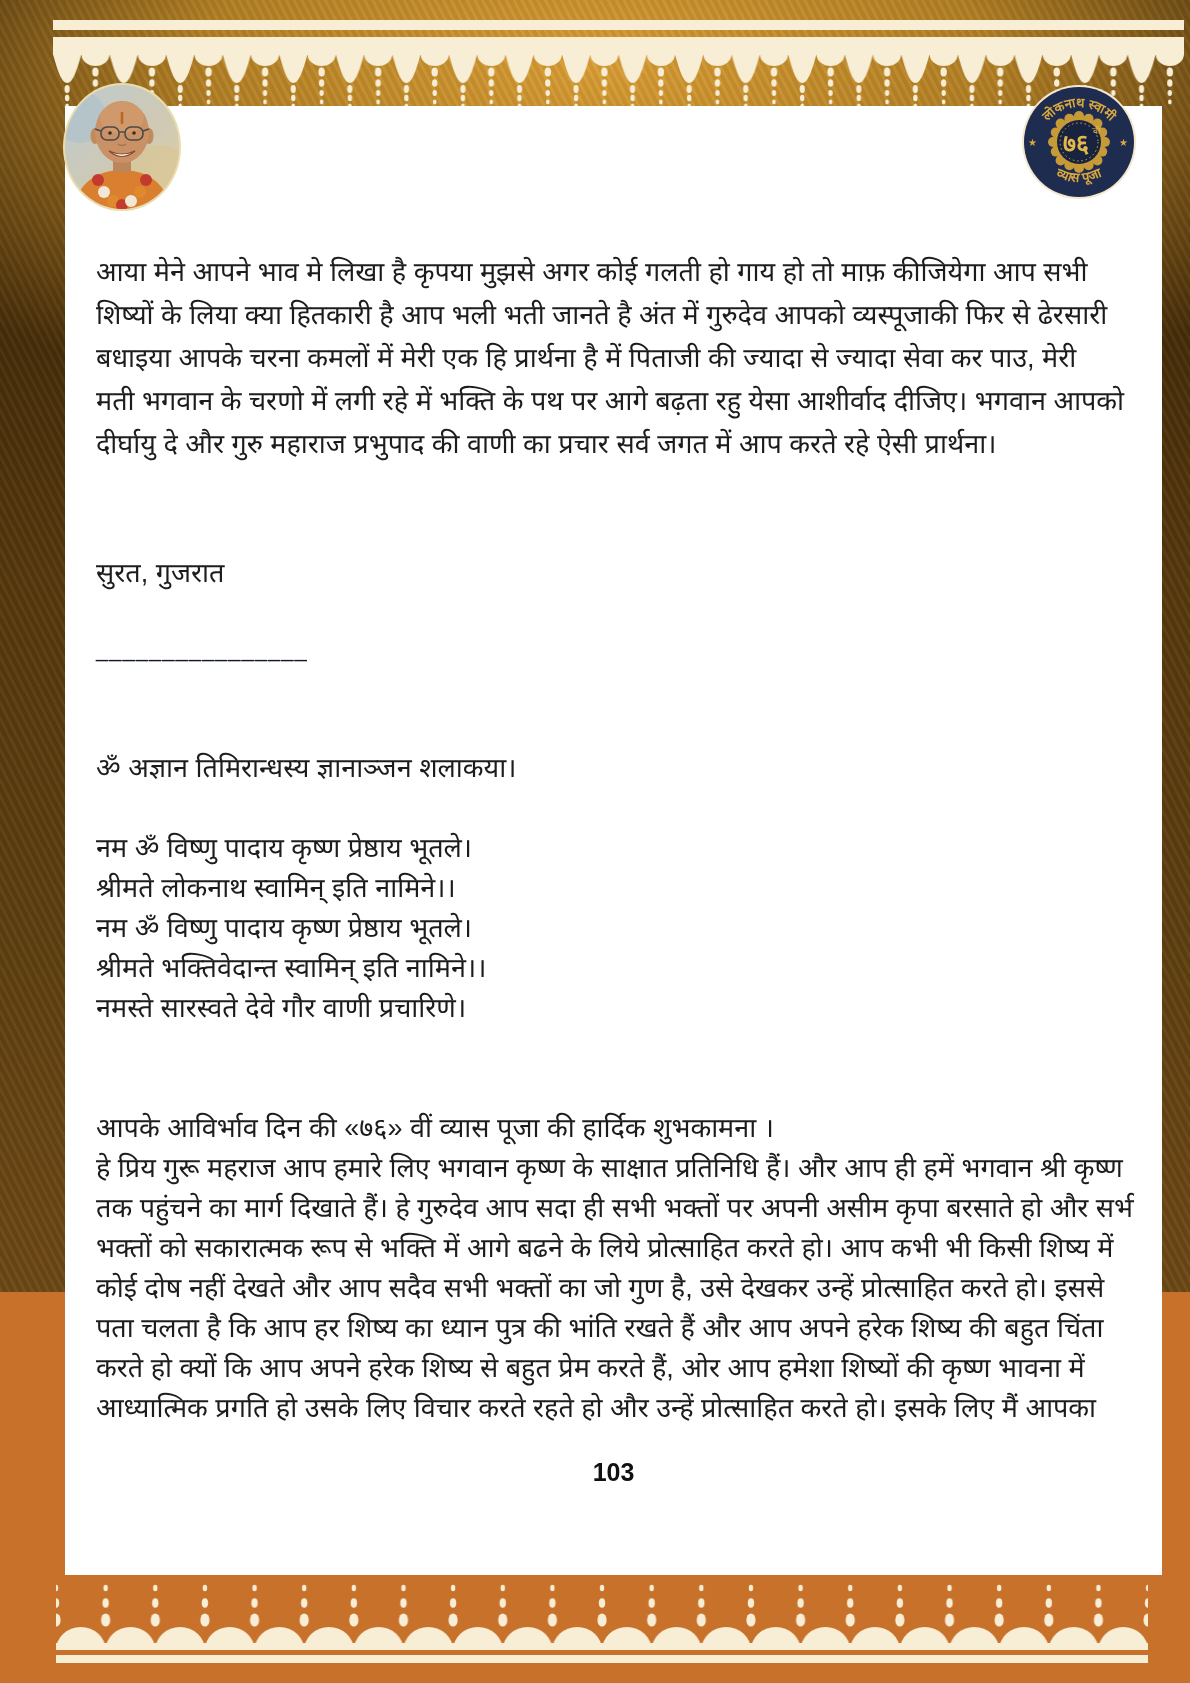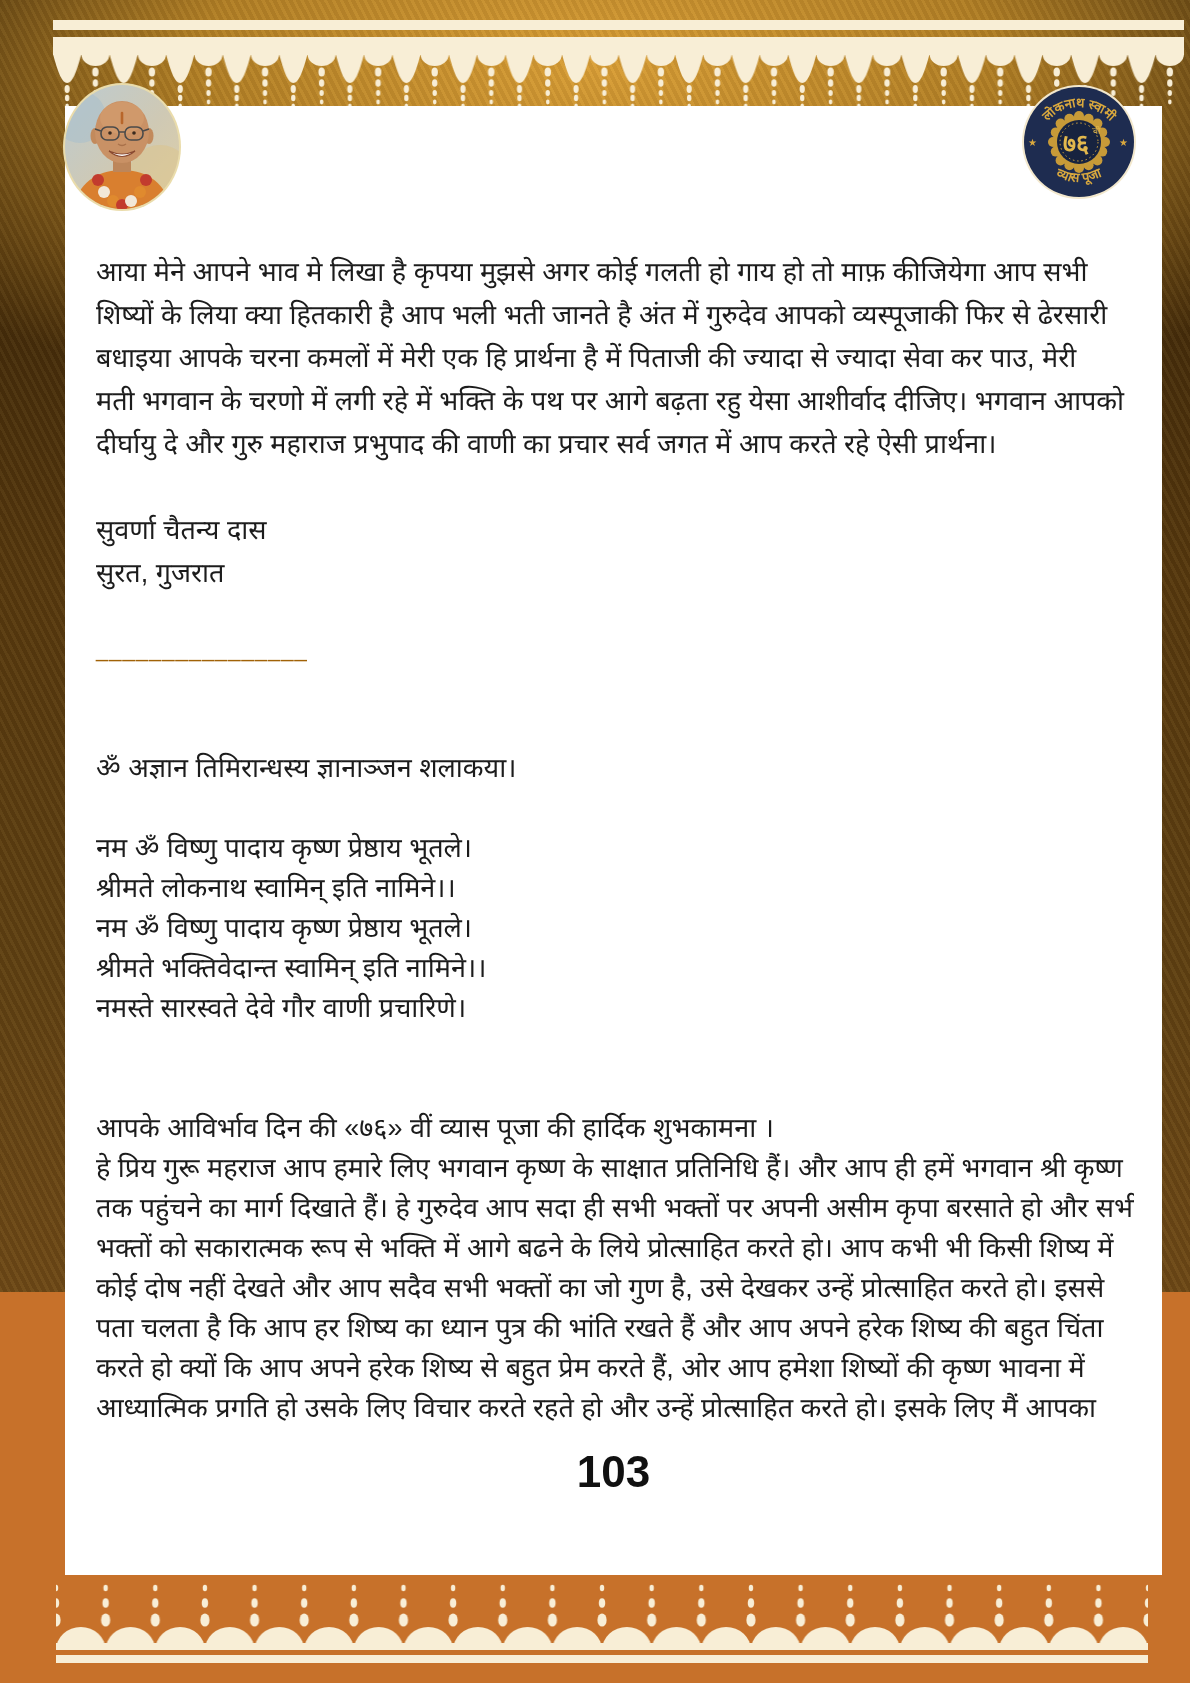--- a/index.html
+++ b/index.html
@@ -31,25 +31,25 @@
   .bottom-border{position:absolute;left:56px;top:1580px;z-index:4;}
   .portrait{position:absolute;left:62px;top:82px;z-index:6;}
   .badge{position:absolute;left:1019px;top:82px;z-index:6;}
   
   .line{
     position:absolute;left:31px;right:28px;height:40px;line-height:40px;
     font-size:27px;color:#1c1c1c;white-space:nowrap;overflow:hidden;
   }
   .divider{
     position:absolute;left:31px;height:40px;line-height:40px;
-    font-size:22px;color:#a16207;letter-spacing:1px;white-space:nowrap;
+    font-size:22px;color:#0f172a;letter-spacing:1px;white-space:nowrap;
   }
   .page-number{
     position:absolute;left:0;width:100%;text-align:center;
-    font-size:44px;font-weight:bold;color:#111;height:44px;line-height:44px;
+    font-size:25px;font-weight:bold;color:#111;height:44px;line-height:44px;
   }
 </style>
 </head>
 <body>
 
 <div class="canvas">
 
   <div class="bg-top"></div>
   <div class="bg-bottom"></div>
 
@@ -72,21 +72,20 @@
     <rect x="0" y="19" width="1131" height="71" fill="url(#pt)"></rect>
   </svg>
 
   <div class="paper">
     <div class="line" style="top:146px">आया मेने आपने भाव मे लिखा है कृपया मुझसे अगर कोई गलती हो गाय हो तो माफ़ कीजियेगा आप सभी</div>
     <div class="line" style="top:189px">शिष्यों के लिया क्या हितकारी है आप भली भती जानते है अंत में गुरुदेव आपको व्यस्पूजाकी फिर से ढेरसारी</div>
     <div class="line" style="top:232px">बधाइया आपके चरना कमलों में मेरी एक हि प्रार्थना है में पिताजी की ज्यादा से ज्यादा सेवा कर पाउ,  मेरी</div>
     <div class="line" style="top:275px">मती भगवान के चरणो में लगी रहे में भक्ति के पथ पर आगे बढ़ता रहु येसा आशीर्वाद दीजिए। भगवान आपको</div>
     <div class="line" style="top:318px">दीर्घायु दे और गुरु महाराज प्रभुपाद की वाणी का प्रचार सर्व जगत में आप करते रहे ऐसी प्रार्थना।</div>
 
-    <div class="line" style="top:404px">सुवर्णा चैतन्य दास</div>
     <div class="line" style="top:447px">सुरत, गुजरात</div>
 
     <div class="divider" style="top:524px">________________</div>
 
     <div class="line" style="top:642px">ॐ अज्ञान तिमिरान्धस्य ज्ञानाञ्जन शलाकया।</div>
     <div class="line" style="top:722px">नम ॐ विष्णु पादाय कृष्ण प्रेष्ठाय भूतले।</div>
     <div class="line" style="top:762px">श्रीमते लोकनाथ स्वामिन् इति नामिने।।</div>
     <div class="line" style="top:802px">नम ॐ विष्णु पादाय कृष्ण प्रेष्ठाय भूतले।</div>
     <div class="line" style="top:842px">श्रीमते भक्तिवेदान्त स्वामिन् इति नामिने।।</div>
     <div class="line" style="top:882px">नमस्ते सारस्वते देवे गौर वाणी प्रचारिणे।</div>

